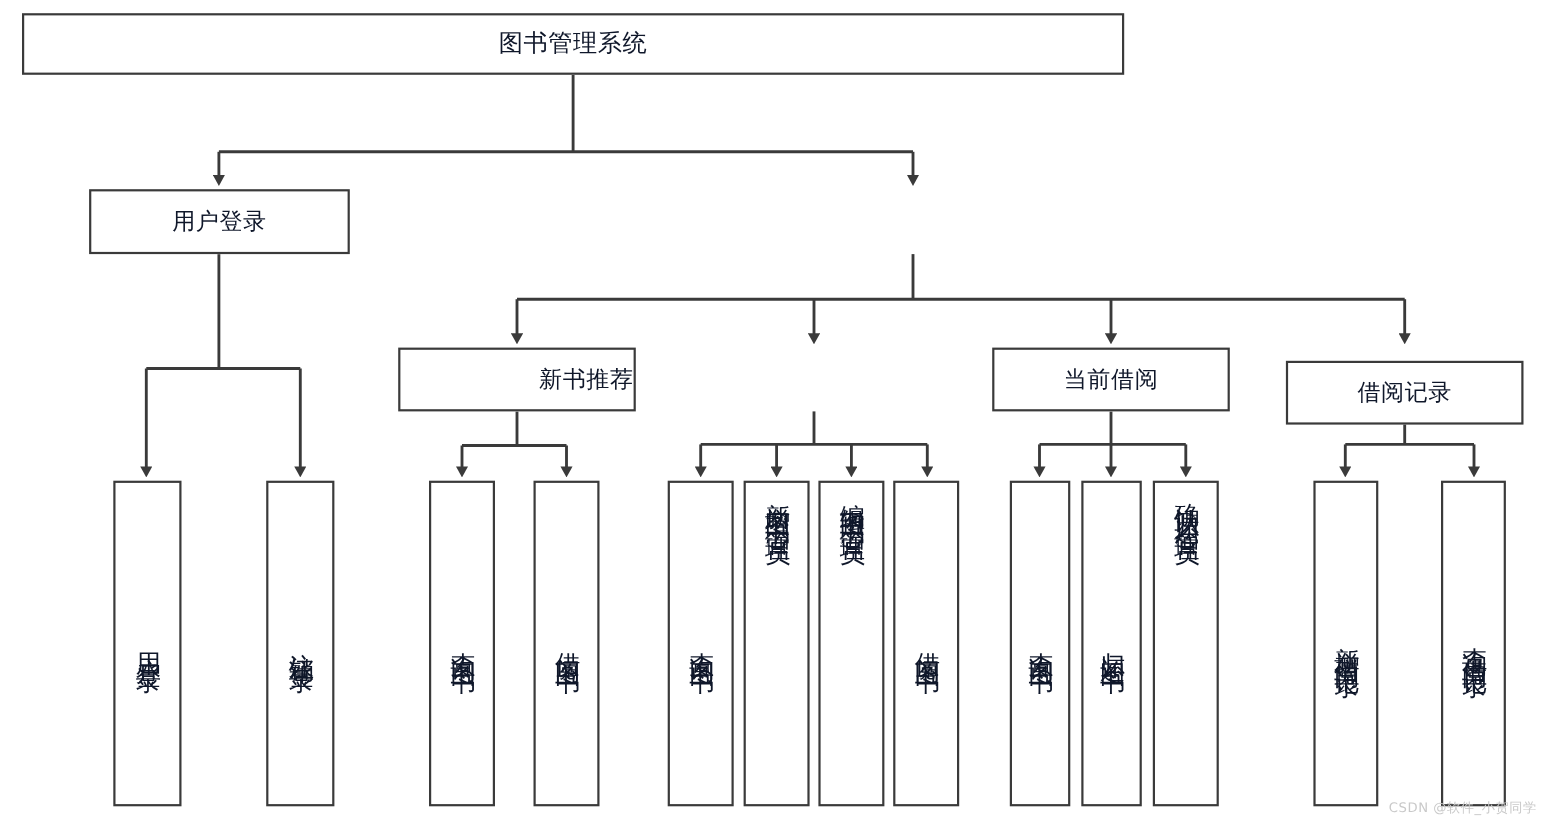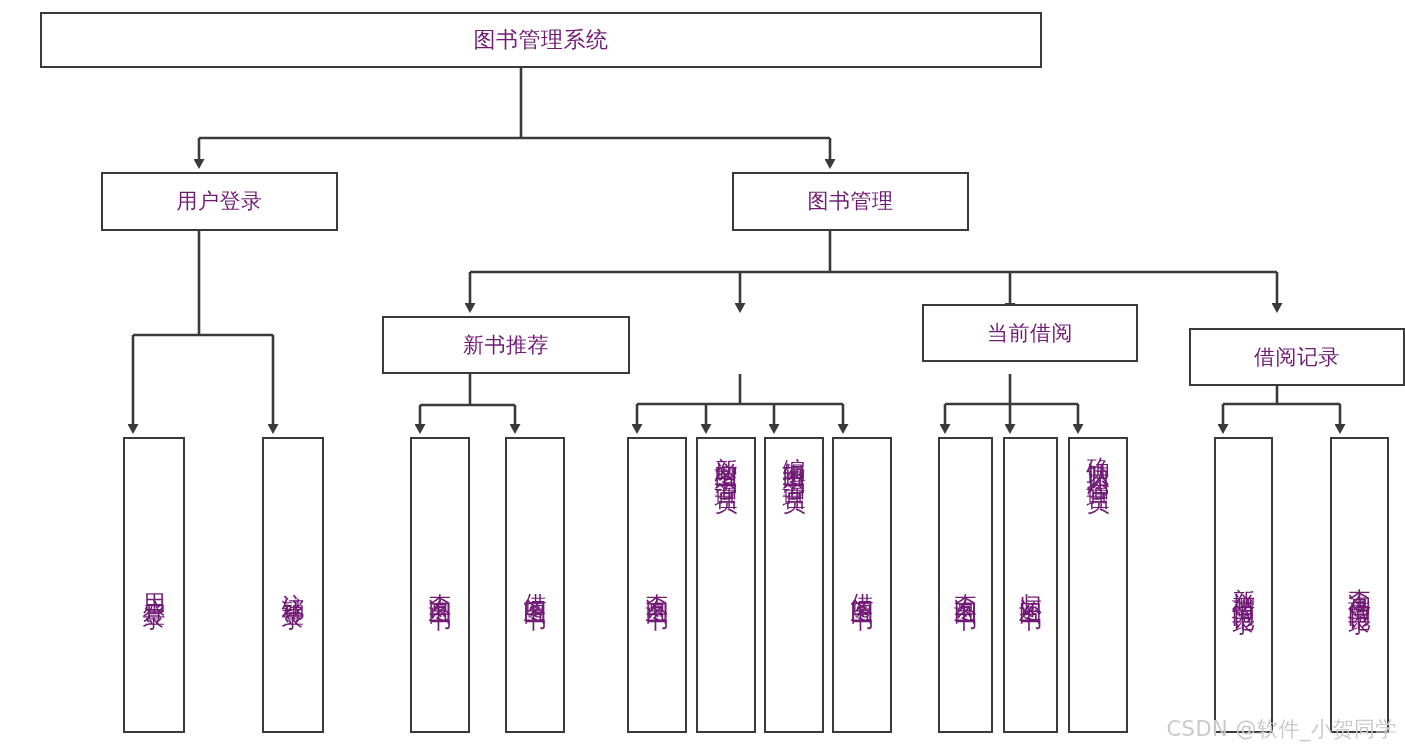--- a/index.html
+++ b/index.html
@@ -27,23 +27,22 @@
     pointer-events: none;
   }
   .node {
     position: absolute;
     box-sizing: border-box;
     background: #ffffff;
     border: 2.4px solid #3a3a3a;
     display: flex;
     align-items: center;
     justify-content: center;
-    color: #701a75;
+    color: #0f172a;
     z-index: 2;
-    margin-left: 20px;
   }
   .node .lbl {
     display: block;
     text-align: center;
     line-height: 1.18;
     white-space: nowrap;
   }
   
   .node.horiz .lbl {
     writing-mode: horizontal-tb;
@@ -62,21 +61,21 @@
     font-size: 23px;
     letter-spacing: 5px;
     line-height: 1;
     margin: 0 auto;
   }
   .node.vert.mid .lbl { align-self: center; }
   #watermark {
     position: absolute;
     right: 8px;
     bottom: 4px;
-    font-size: 21px;
+    font-size: 12px;
     color: #c9c9c9;
     letter-spacing: 0.5px;
     z-index: 5;
     white-space: nowrap;
   }
 </style>
 </head>
 <body>
 
 <div id="canvas">
@@ -132,30 +131,27 @@
   </svg>
 
   <div class="node horiz root" style="left:20px; top:12px; width:1002px; height:56px;">
     <span class="lbl">图书管理系统</span>
   </div>
 
   <div class="node horiz" style="left:81px; top:172px; width:237px; height:59px;">
     <span class="lbl">用户登录</span>
   </div>
 
-  <div class="node horiz" style="left:712px; top:172px; width:237px; height:59px;">
-    <span class="lbl">图书管理</span>
-  </div>
-
-  <div class="node horiz" style="left:362px; top:316px; width:248px; height:58px;">
+
+  <div class="node horiz" style="left:362px; top:316px; width:216px; height:58px;justify-content:flex-end;">
     <span class="lbl">新书推荐</span>
   </div>
 
 
-  <div class="node horiz" style="left:902px; top:304px; width:216px; height:58px;">
+  <div class="node horiz" style="left:902px; top:316px; width:216px; height:58px;">
     <span class="lbl">当前借阅</span>
   </div>
 
   <div class="node horiz" style="left:1169px; top:328px; width:216px; height:58px;">
     <span class="lbl">借阅记录</span>
   </div>
 
   <div class="node vert mid" style="left:103px; top:437px; width:62px; height:296px;">
     <span class="lbl">用户登录</span>
   </div>

